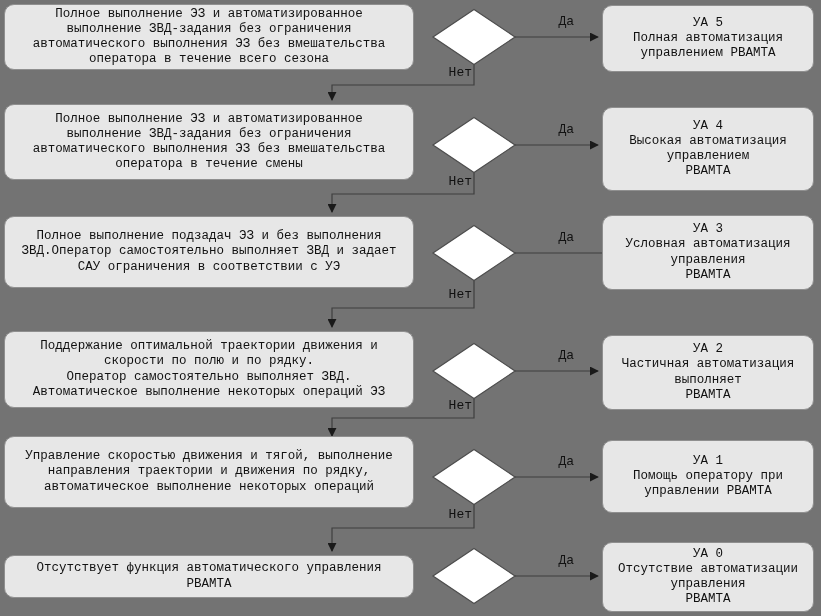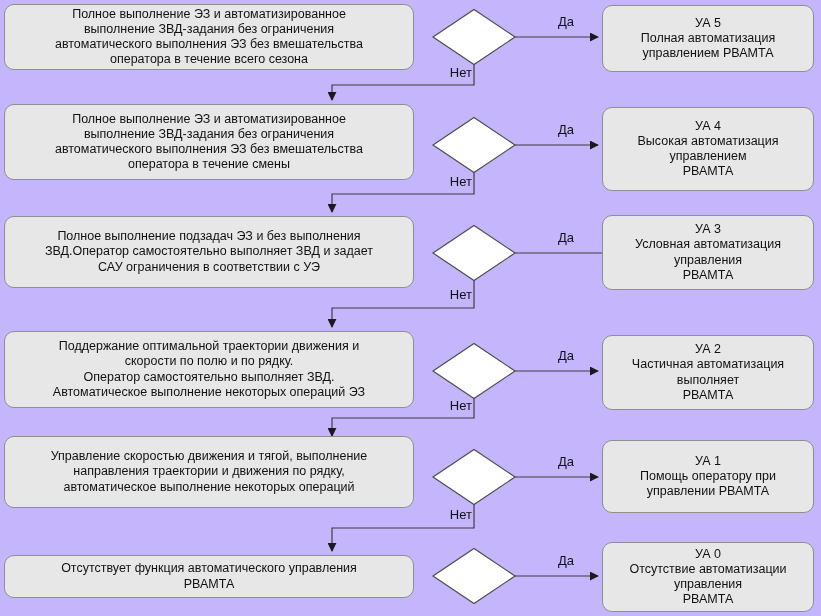--- a/index.html
+++ b/index.html
@@ -1,18 +1,18 @@
 <!DOCTYPE html>
 <html lang="ru"><head>
 <meta charset="utf-8">
 <style>
   html,body{margin:0;padding:0;background:#ffffff;}
   .canvas{
-    position:relative;width:821px;height:616px;background:#c4b5fd;overflow:hidden;
-    font-family:Liberation Sans, sans-serif;color:#111111;
+    position:relative;width:821px;height:616px;background:#737373;overflow:hidden;
+    font-family:Liberation Mono, monospace;color:#111111;
   }
   .lbox,.rbox{
     position:absolute;box-sizing:border-box;
     background:#e7e7e7;border:1px solid #8f8f8f;border-radius:10px;
     display:flex;flex-direction:column;align-items:center;justify-content:center;
     text-align:center;
   }
   .lbox{left:4px;width:410px;padding:2px 8px;}
   .rbox{left:602px;width:212px;padding:2px 10px;}
   .txt,.dsc,.ttl{

